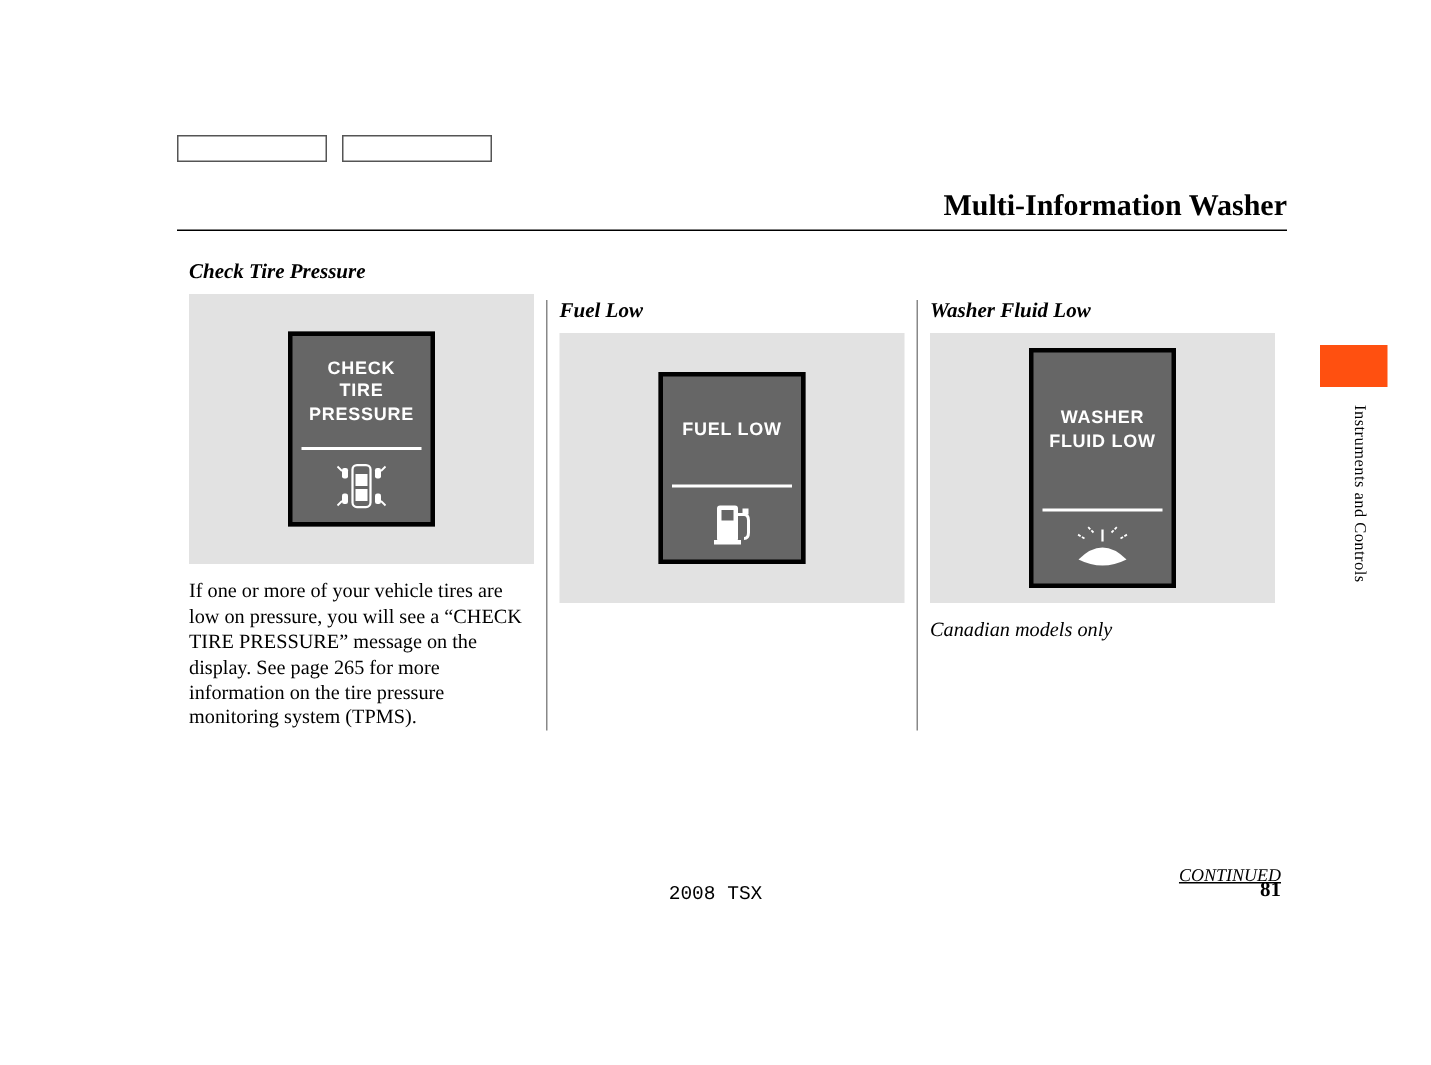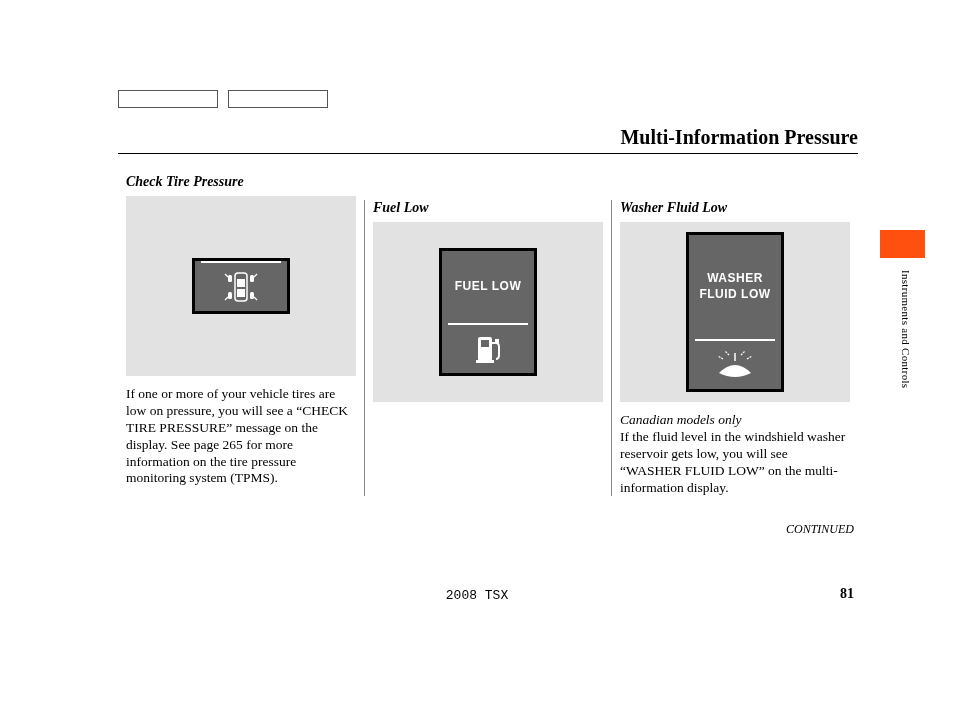--- a/index.html
+++ b/index.html
@@ -118,23 +118,24 @@
     right: 42px;
     top: 270px;
     writing-mode: vertical-rl;
     font-size: 11px;
     font-family: "Times New Roman", serif;
     letter-spacing: 0.3px;
   }
   .continued {
     position: absolute;
     right: 100px;
-    top: 522px;
+    top: 576px;
     font-style: italic;
     font-size: 12px;
+    text-decoration: underline;
   }
   .footer-model {
     position: absolute;
     left: 50%;
     transform: translateX(-50%);
     top: 588px;
     font-family: Liberation Mono, monospace;
     font-size: 13px;
   }
   .footer-pagenum {
@@ -149,29 +150,32 @@
 <body>
 
 <div class="page">
 
   <div class="blank-tabs">
     <div class="blank-tab"></div>
     <div class="blank-tab"></div>
   </div>
 
   <div class="title-row">
-    <div class="page-title">Multi-Information Pressure</div>
+    <div class="page-title">Multi-Information Washer</div>
   </div>
 
   <div class="columns">
 
     <div class="col">
       <div class="col-heading">Check Tire Pressure</div>
       <div class="illus">
         <div class="display-unit">
+          <div class="display-text">CHECK
+TIRE
+PRESSURE</div>
           <div class="display-divider"></div>
           <div class="display-icon">
             <svg width="44" height="36" viewBox="0 0 44 36">
               <rect x="16" y="4" width="12" height="28" rx="3" fill="none" stroke="#fff" stroke-width="1.5"></rect>
               <rect x="18" y="10" width="8" height="8" fill="#fff"></rect>
               <rect x="18" y="20" width="8" height="8" fill="#fff"></rect>
               <rect x="9" y="6" width="4" height="7" rx="1.5" fill="#fff"></rect>
               <rect x="31" y="6" width="4" height="7" rx="1.5" fill="#fff"></rect>
               <rect x="9" y="23" width="4" height="7" rx="1.5" fill="#fff"></rect>
               <rect x="31" y="23" width="4" height="7" rx="1.5" fill="#fff"></rect>
@@ -223,21 +227,20 @@
               <line x1="18" y1="8" x2="14" y2="4" stroke="#fff" stroke-width="1.2" stroke-dasharray="2,1"></line>
               <line x1="30" y1="8" x2="34" y2="4" stroke="#fff" stroke-width="1.2" stroke-dasharray="2,1"></line>
               <line x1="12" y1="12" x2="7" y2="9" stroke="#fff" stroke-width="1.2" stroke-dasharray="2,1"></line>
               <line x1="36" y1="12" x2="41" y2="9" stroke="#fff" stroke-width="1.2" stroke-dasharray="2,1"></line>
             </svg>
           </div>
         </div>
       </div>
       <p class="body-text">
         <span class="italic-note">Canadian models only</span><br>
-        <span>If the fluid level in the windshield washer reservoir gets low, you will see “WASHER FLUID LOW” on the multi-information display.</span>
       </p>
     </div>
 
   </div>
 </div>
 
 <div class="side-tab"></div>
 <div class="side-label">Instruments and Controls</div>
 
 <div class="continued">CONTINUED</div>

